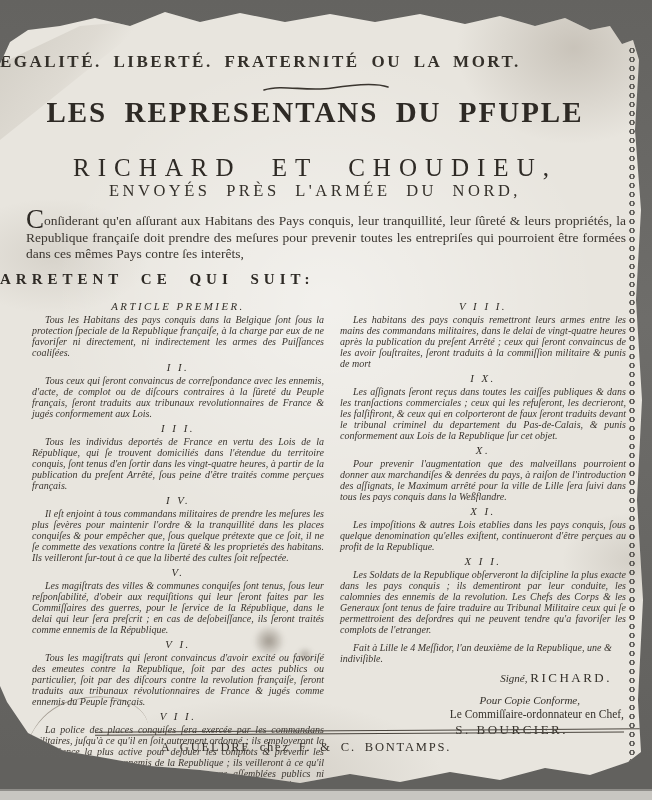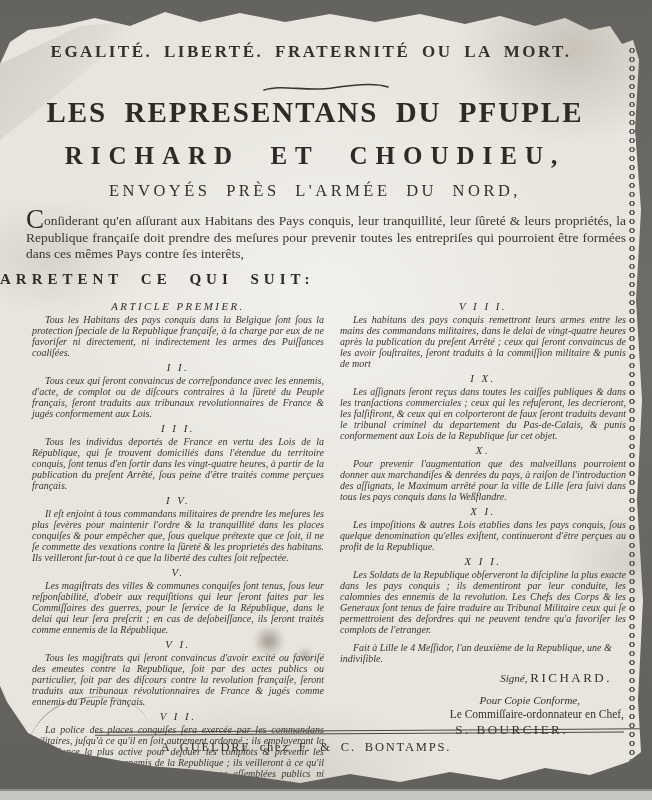--- a/index.html
+++ b/index.html
@@ -46,31 +46,31 @@
   }
   .stain{ position:absolute; border-radius:50%; filter:blur(2px); }
   .stain-1{ left:252px; top:626px; width:34px; height:30px; background:radial-gradient(circle,rgba(70,58,44,.45),rgba(70,58,44,0) 70%); }
   .stain-2{ left:296px; top:648px; width:18px; height:14px; background:radial-gradient(circle,rgba(70,58,44,.35),rgba(70,58,44,0) 70%); }
   .crease{
     position:absolute; left:18px; top:698px; width:130px; height:64px;
     border-top:1.5px solid rgba(105,95,82,.55); border-radius:50% / 100% 60% 0 0;
     transform:rotate(-12deg);
   }
   .motto{
-    position:absolute; top:42px; left:0; right:30px; text-align:center;
+    position:absolute; top:52px; left:0; right:30px; 
     font-size:17px; font-weight:600; letter-spacing:2.5px; word-spacing:5px; color:#34302a;
   }
   .swash{ position:absolute; top:82px; left:262px; }
   .title1{
     position:absolute; top:96px; left:0; right:22px; margin:0; text-align:center;
     font-size:29px; font-weight:700; letter-spacing:2px; word-spacing:8px; color:#2e2a25;
   }
   .title2{
-    position:absolute; top:138px; left:0; right:22px; margin:4px; text-align:center;
-    font-size:25px; font-weight:700; letter-spacing:8px; word-spacing:16px; color:#2e2a25;
+    position:absolute; top:138px; left:0; right:22px; margin:16px; text-align:center;
+    font-size:25px; font-weight:400; letter-spacing:8px; word-spacing:16px; color:#2e2a25;
   }
   .subtitle{
     position:absolute; top:181px; left:0; right:22px; text-align:center;
     font-size:16.5px; letter-spacing:3.5px; word-spacing:8px; color:#34302a;
   }
   .preamble{
     position:absolute; top:209px; left:26px; width:600px; margin:0;
     font-size:13.5px; line-height:1.23; text-align:justify;
   }
   .preamble .initial{

